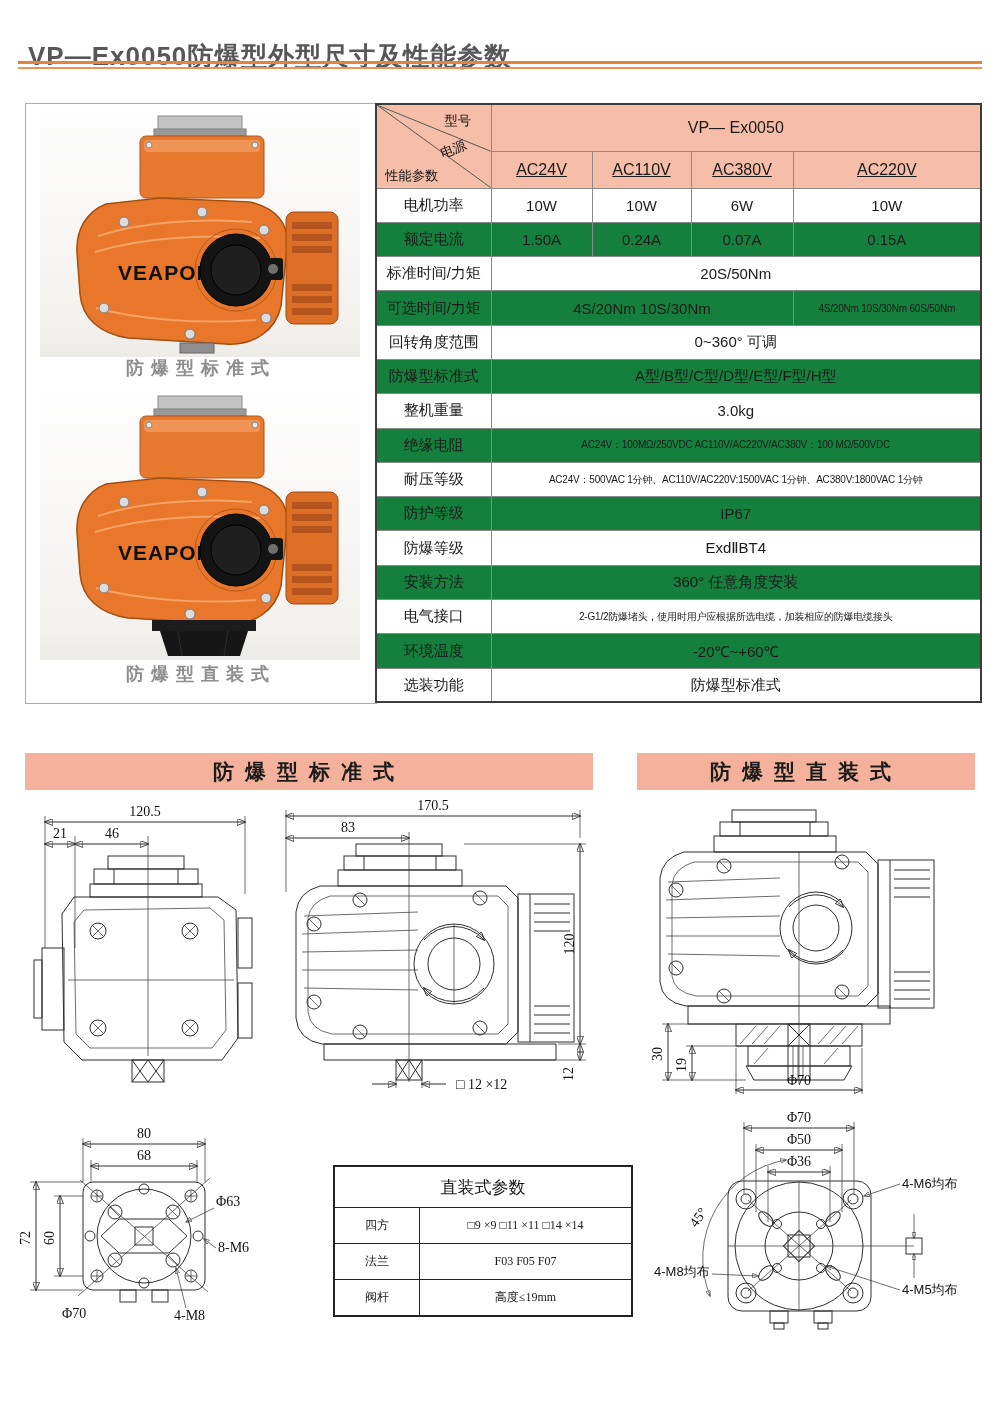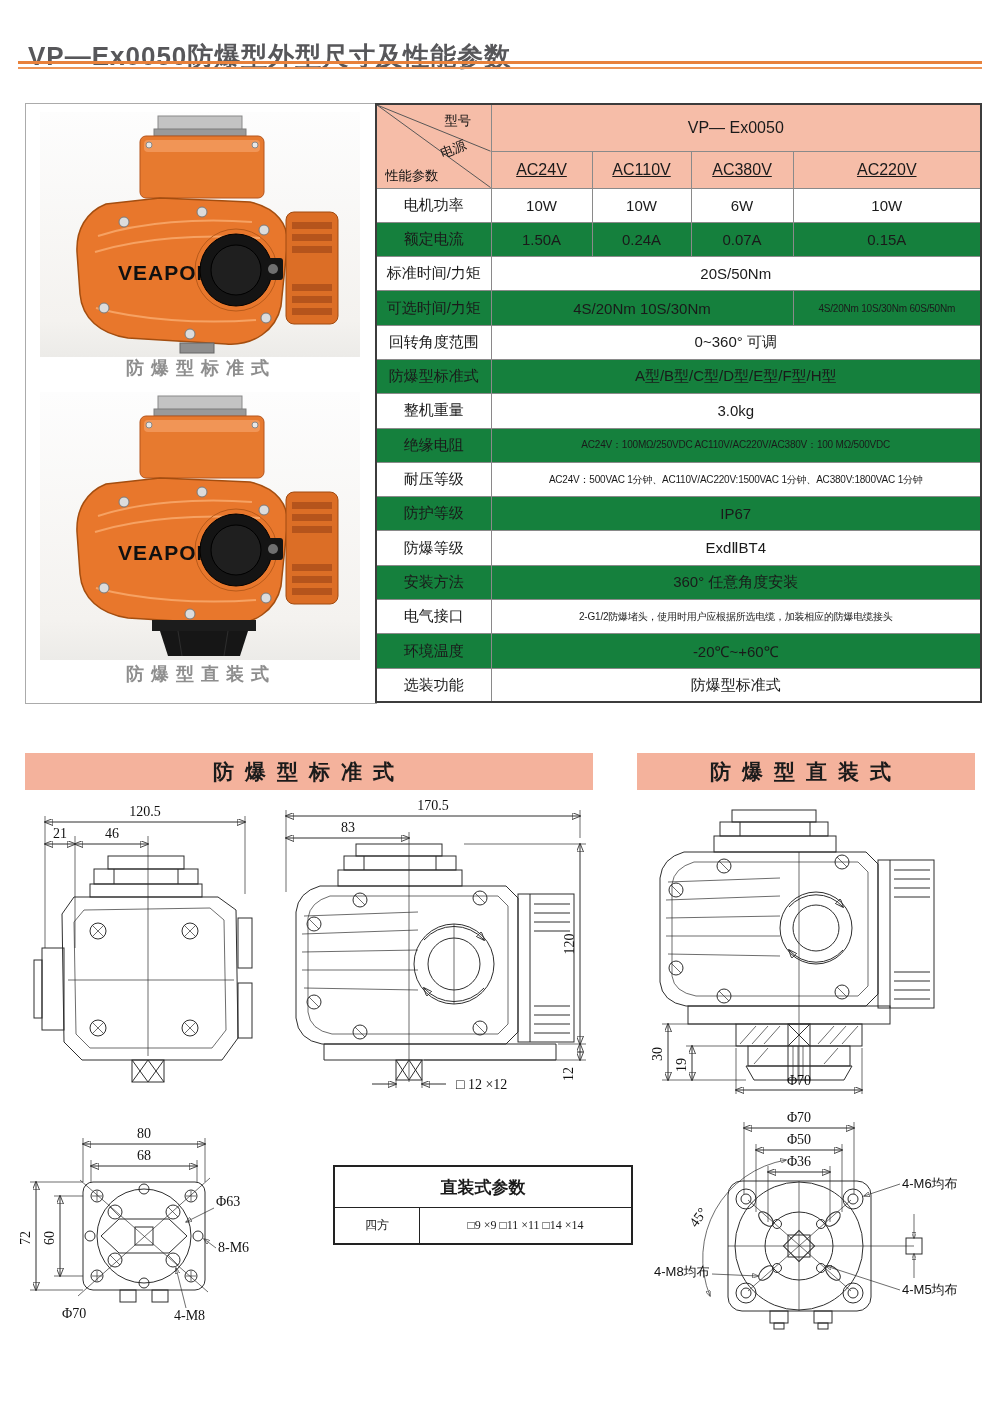--- a/index.html
+++ b/index.html
@@ -45,21 +45,21 @@
   .dwg{position:absolute;}
   .dwg path,.dwg rect,.dwg circle,.dwg line,.dwg ellipse,.dwg polygon{fill:none;stroke:#2e2e2e;stroke-width:1;}
   .thin{stroke-width:0.7 !important;}
   .dimtxt{font:14px "Liberation Serif",serif;fill:#111;stroke:none !important;}
   .dimcn{font:13px "Liberation Sans",sans-serif;fill:#111;stroke:none !important;}
 
   
   table.params{position:absolute;left:333px;top:385px;width:300px;border-collapse:collapse;
                font-family:"Liberation Serif",serif;background:#fff;border:2px solid #222;}
   table.params th,table.params td{border:1px solid #222;text-align:center;vertical-align:middle;}
-  table.params th{height:38px;font-size:17px;font-weight:bold;}
+  table.params th{height:38px;font-size:17px;font-weight:normal;}
   table.params td{height:33px;font-size:12px;}
   table.params td.plbl{width:82px;}
 
   
   .pbody{fill:#E8772C;stroke:#A44E10;stroke-width:1.5;}
   .pbox{fill:#E77A2F;stroke:#B5541C;}
   .pterm{fill:#DC6E26;stroke:#A04A10;}
   .pridge{fill:none;stroke:#F6A263;stroke-width:2;}
   .pscrew{fill:#dcdcdc;stroke:#7a7a7a;}
   .brand{font:bold 21px "Liberation Sans",sans-serif;fill:#101010;letter-spacing:1px;}
@@ -583,20 +583,28 @@
       <thead>
           <tr>
             <th colspan="2">直装式参数</th>
           </tr>
         </thead>
       <tbody>
           <tr>
             <td class="plbl">四方</td>
             <td>□9 ×9  □11 ×11  □14 ×14</td>
           </tr>
+          <tr>
+            <td class="plbl">法兰</td>
+            <td>F03   F05  F07</td>
+          </tr>
+          <tr>
+            <td class="plbl">阀杆</td>
+            <td>高度≤19mm</td>
+          </tr>
         </tbody>
     </table>
 
     <svg class="dwg" style="left:652px;top:320px" width="345" height="255" viewBox="0 0 345 255">
       <defs>
           <marker id="ar5" viewBox="0 0 10 8" refX="9" refY="4" markerWidth="9" markerHeight="7" orient="auto-start-reverse">
             <path d="M0,0 L10,4 L0,8 z" fill="#333" stroke="none"></path>
           </marker>
         </defs>
       <g>

